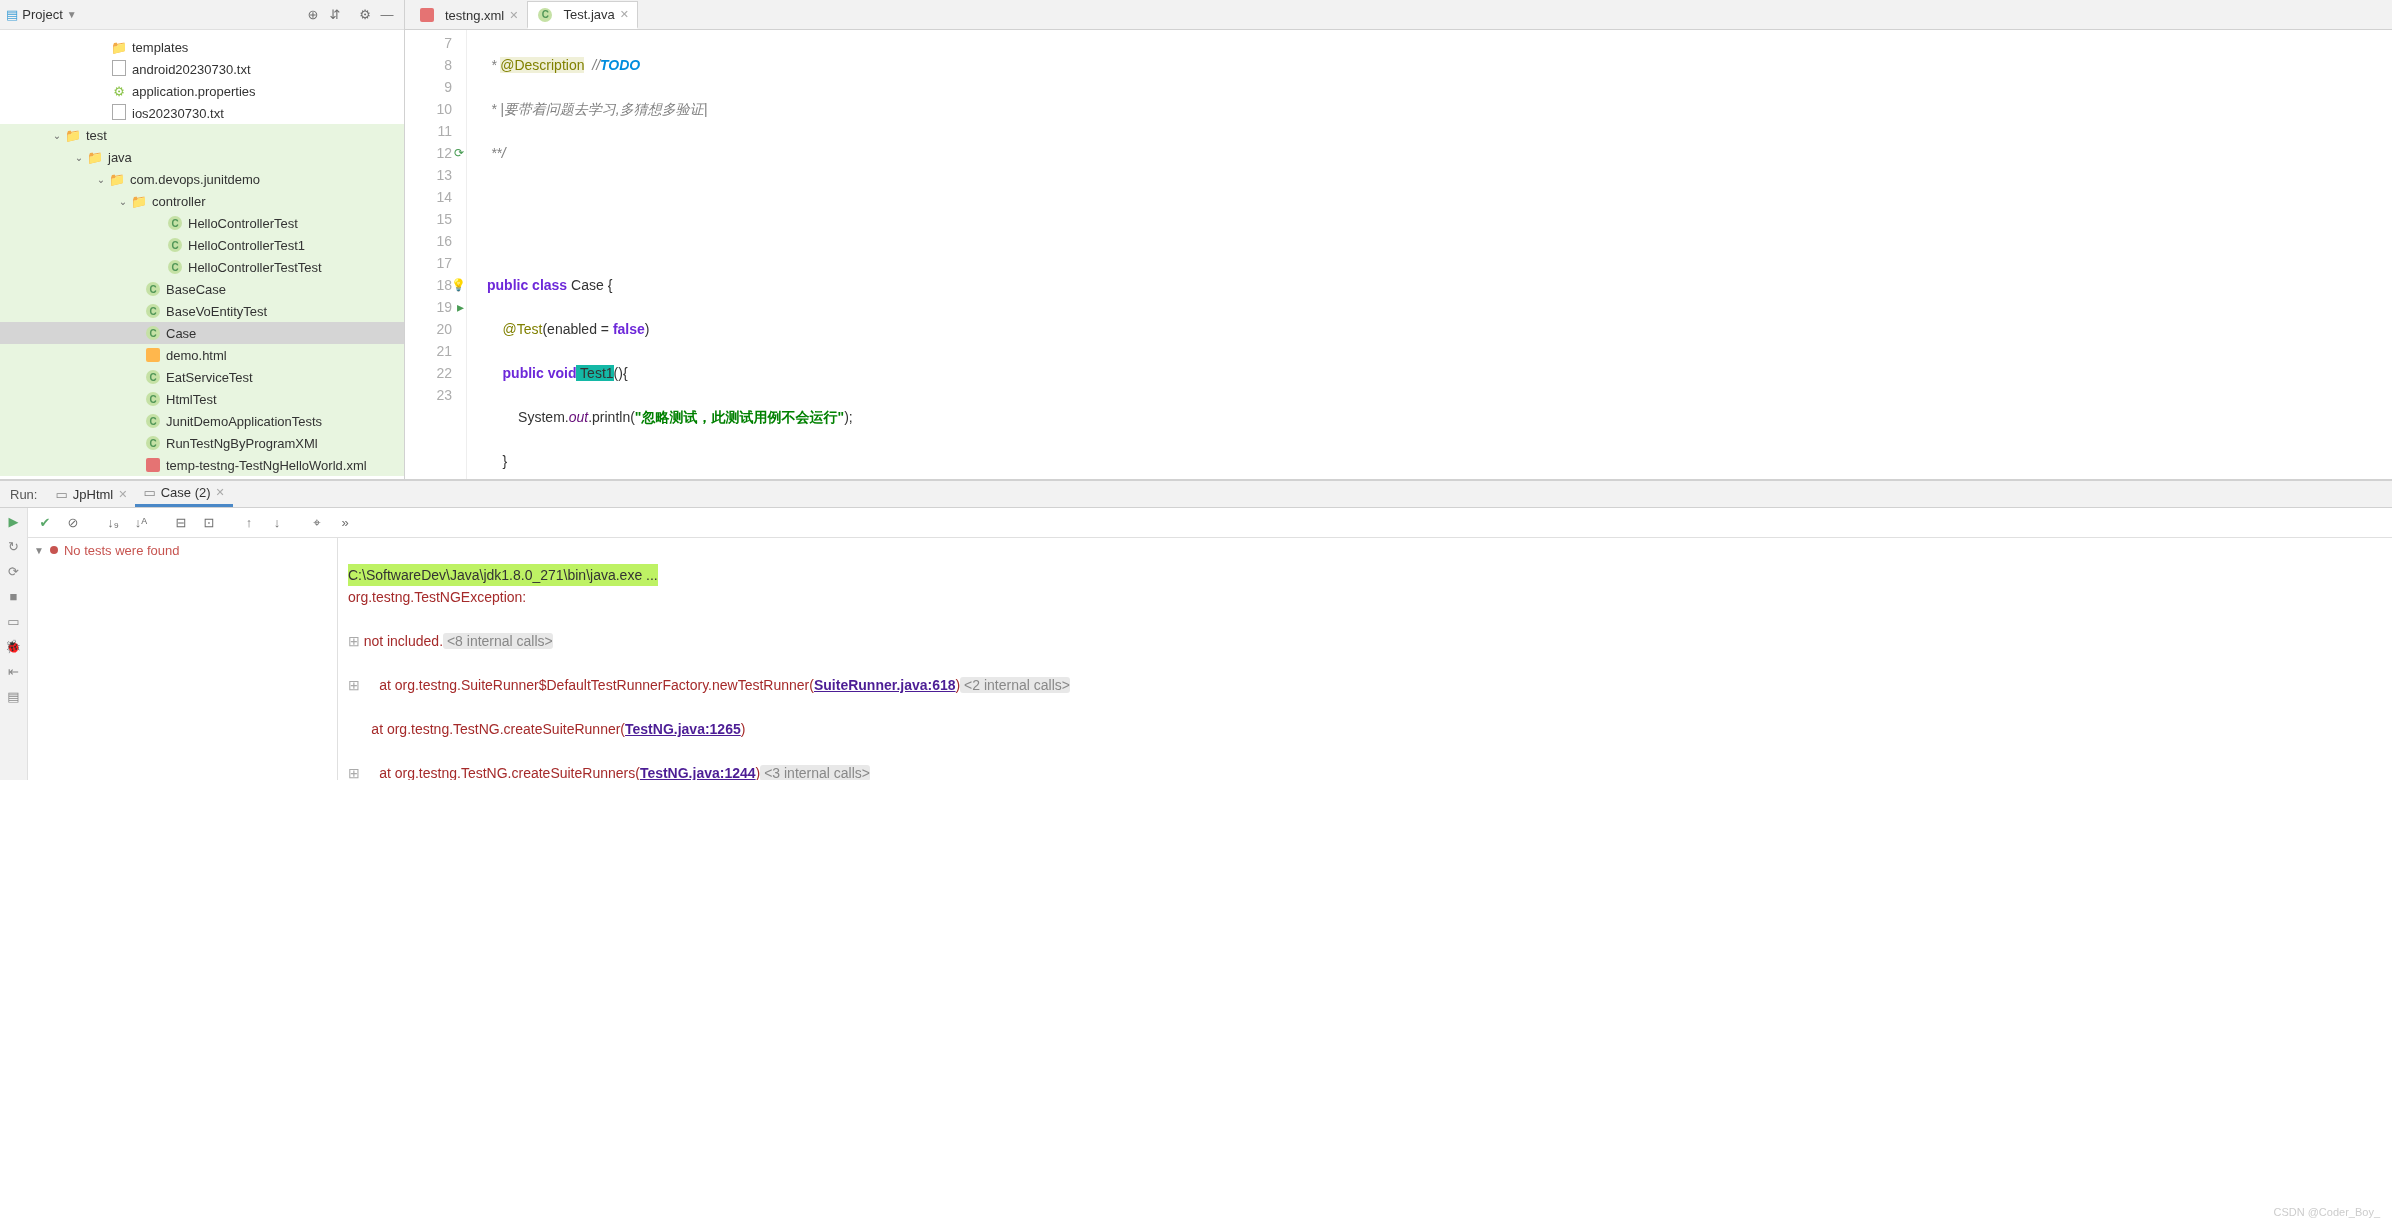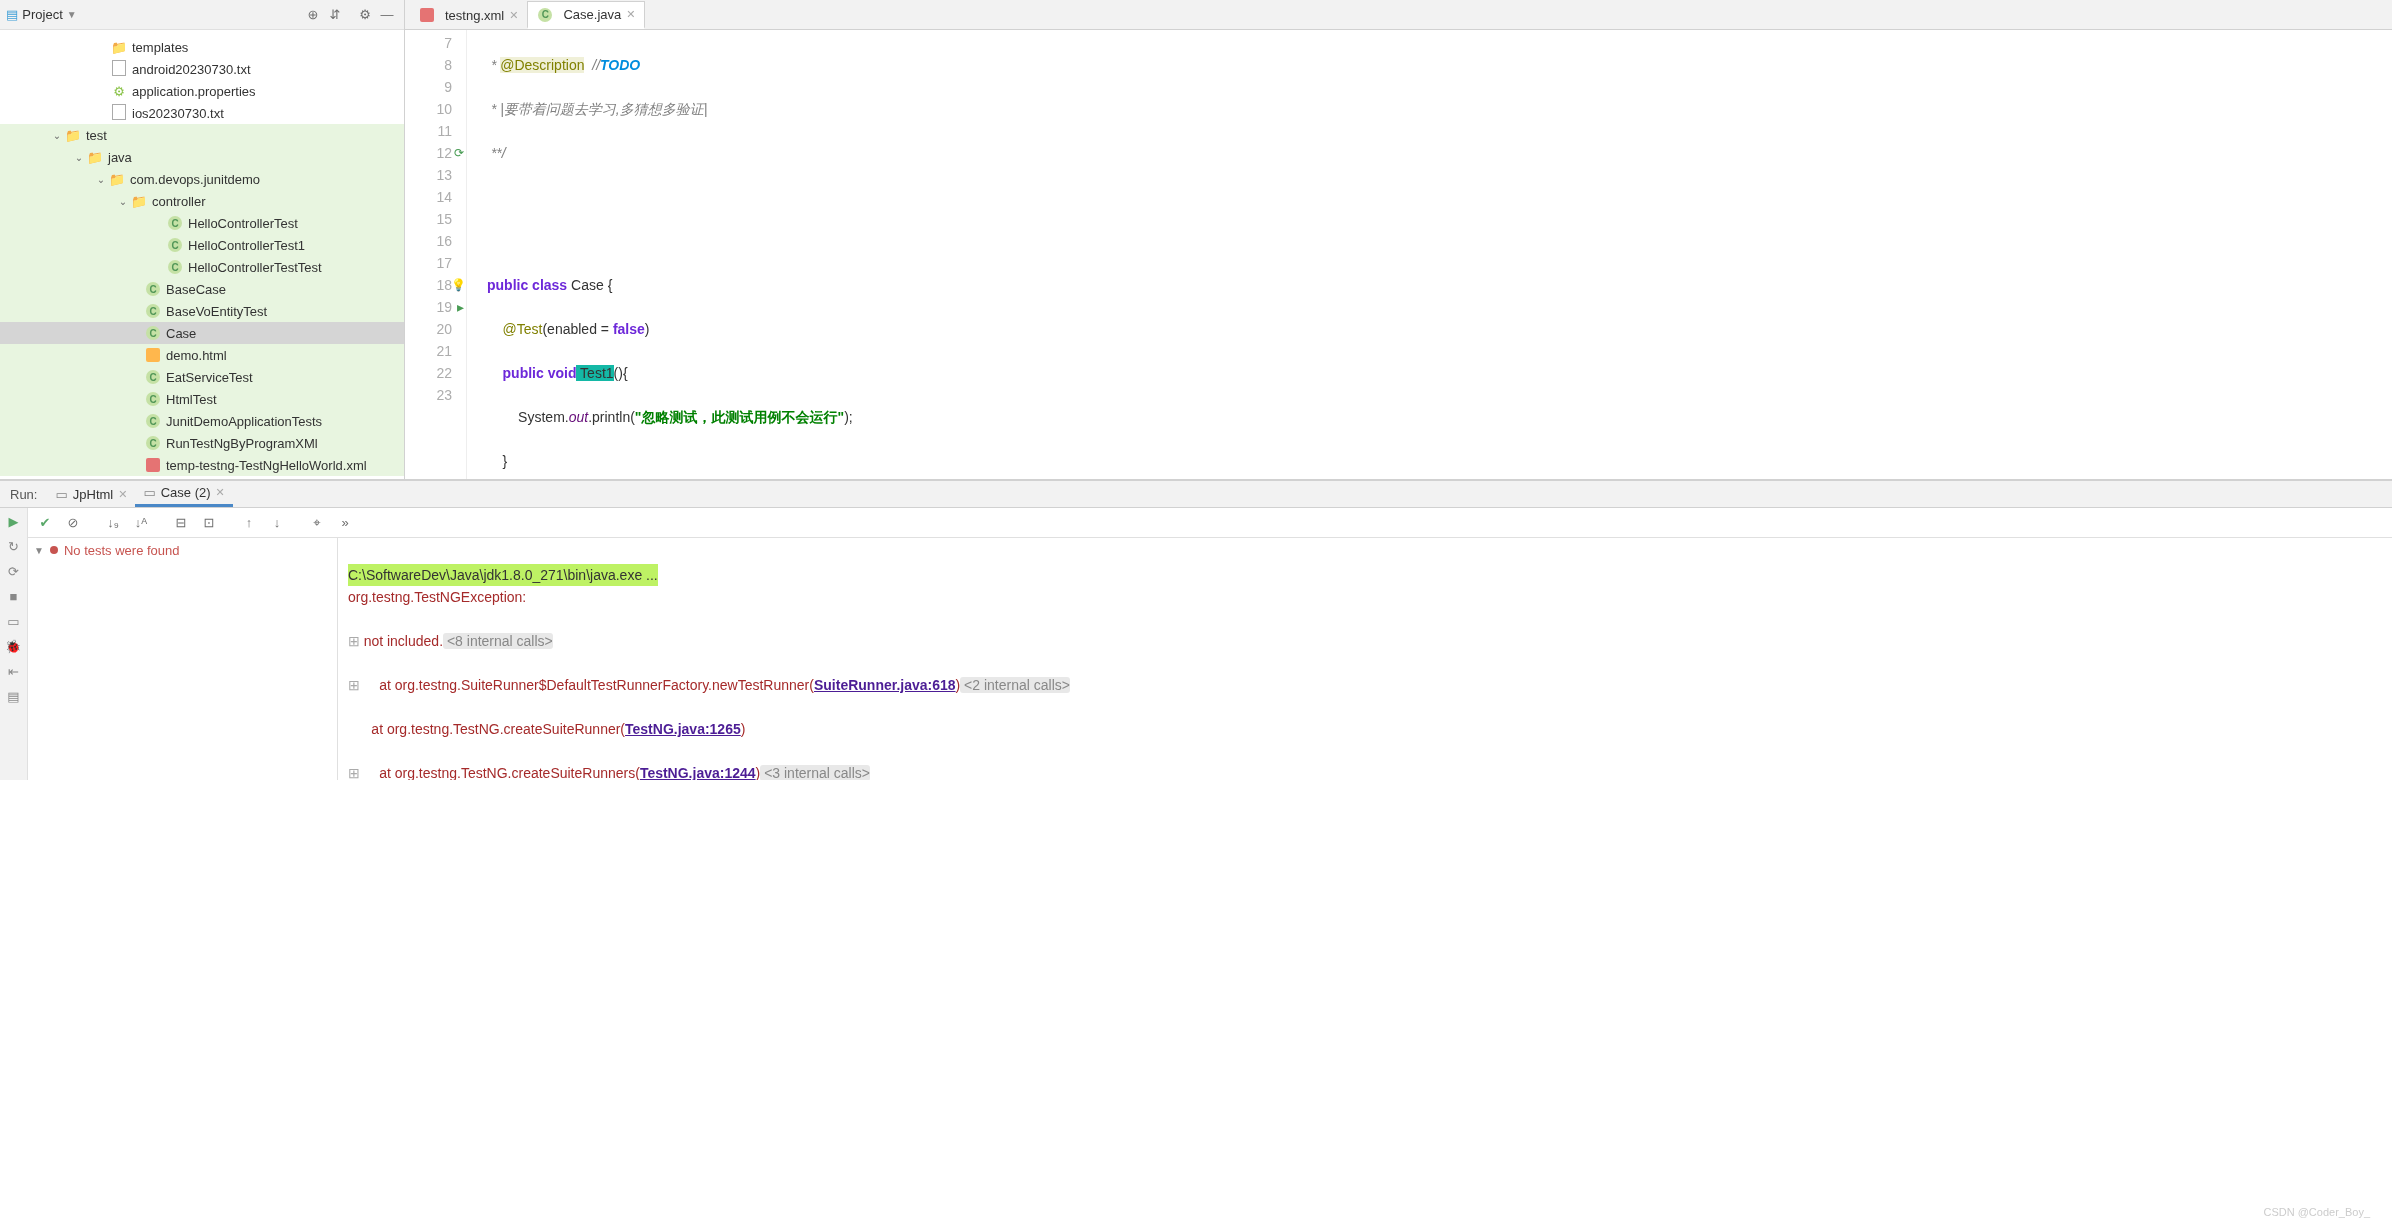--- a/index.html
+++ b/index.html
@@ -60,21 +60,21 @@
 .side-strip { width:28px; background:#f2f2f2; border-right:1px solid #e0e0e0; display:flex; flex-direction:column; align-items:center; gap:10px; padding-top:6px; color:#888; }
 .test-tree { width:310px; border-right:1px solid #e0e0e0; font-size:13px; }
 .test-tree .r { height:24px; display:flex; align-items:center; padding:0 6px; gap:6px; }
 .err-dot { width:8px; height:8px; border-radius:50%; background:#c75450; }
 .no-tests { color:#c75450; }
 .console { flex:1; overflow:auto; padding:4px 10px; font-family:Consolas,Menlo,monospace; font-size:14px; line-height:22px; white-space:pre; }
 .console .err { color:#a52a2a; }
 .console .link { color:#4c1d95; text-decoration:underline;font-weight:bold; }
 .console .internal { background:#e8e8e8; color:#888; border-radius:3px; }
 .console .proc { color:#333; }
-.watermark { position:fixed; right:22px; bottom:4px; color:#ccc; font-size:11px; }
+.watermark { position:fixed; right:12px; bottom:4px; color:#ccc; font-size:11px; }
 </style>
 </head>
 <body>
 
 <div class="top-area">
 
   <div class="project-panel">
     <div class="proj-header">
       <div class="title-box">
         <span style="color:#40a0d8">▤</span>
@@ -245,21 +245,21 @@
           <span class="file-ic">
             <span class="ic-xml"></span>
           </span>
           <span>testng.xml</span>
           <span class="close">✕</span>
         </div>
         <div class="tab active">
           <span class="file-ic">
             <span class="ic-java">C</span>
           </span>
-          <span>Case.java</span>
+          <span>Test.java</span>
           <span class="close">✕</span>
         </div>
       </div>
     <div class="code-scroll">
       <div class="gutter" id="gutter">
           <div class="ln">7</div>
           <div class="ln">8</div>
           <div class="ln">9</div>
           <div class="ln">10</div>
           <div class="ln">11</div>

